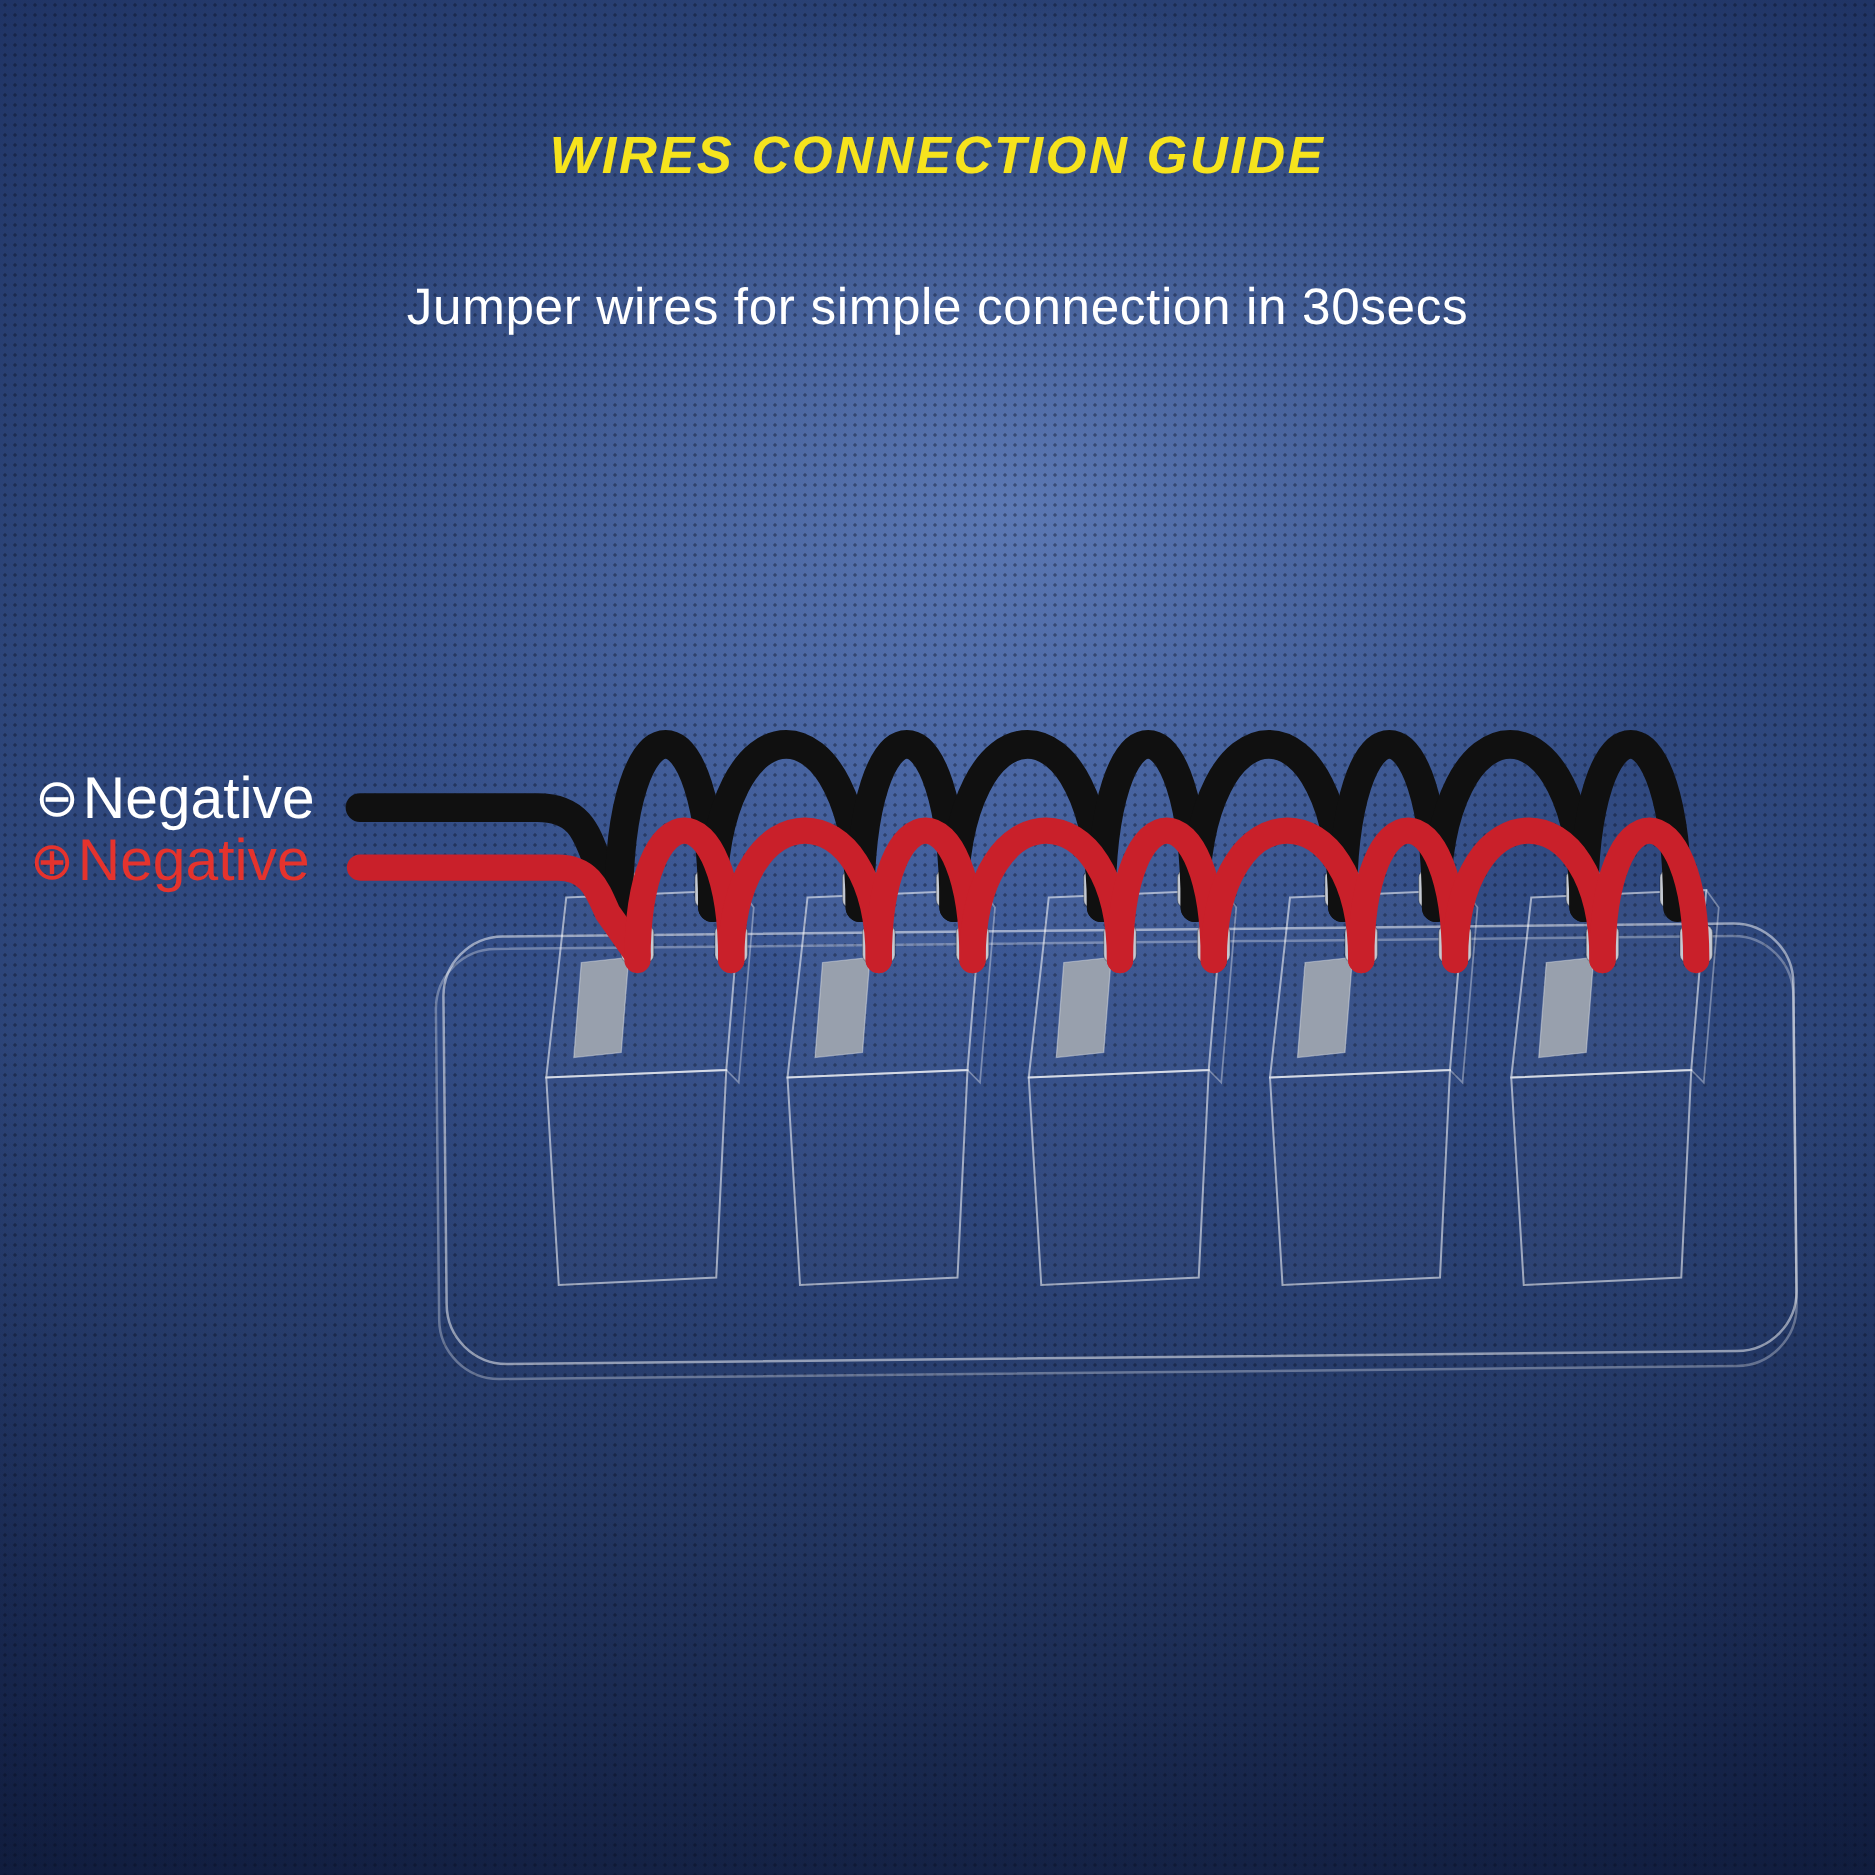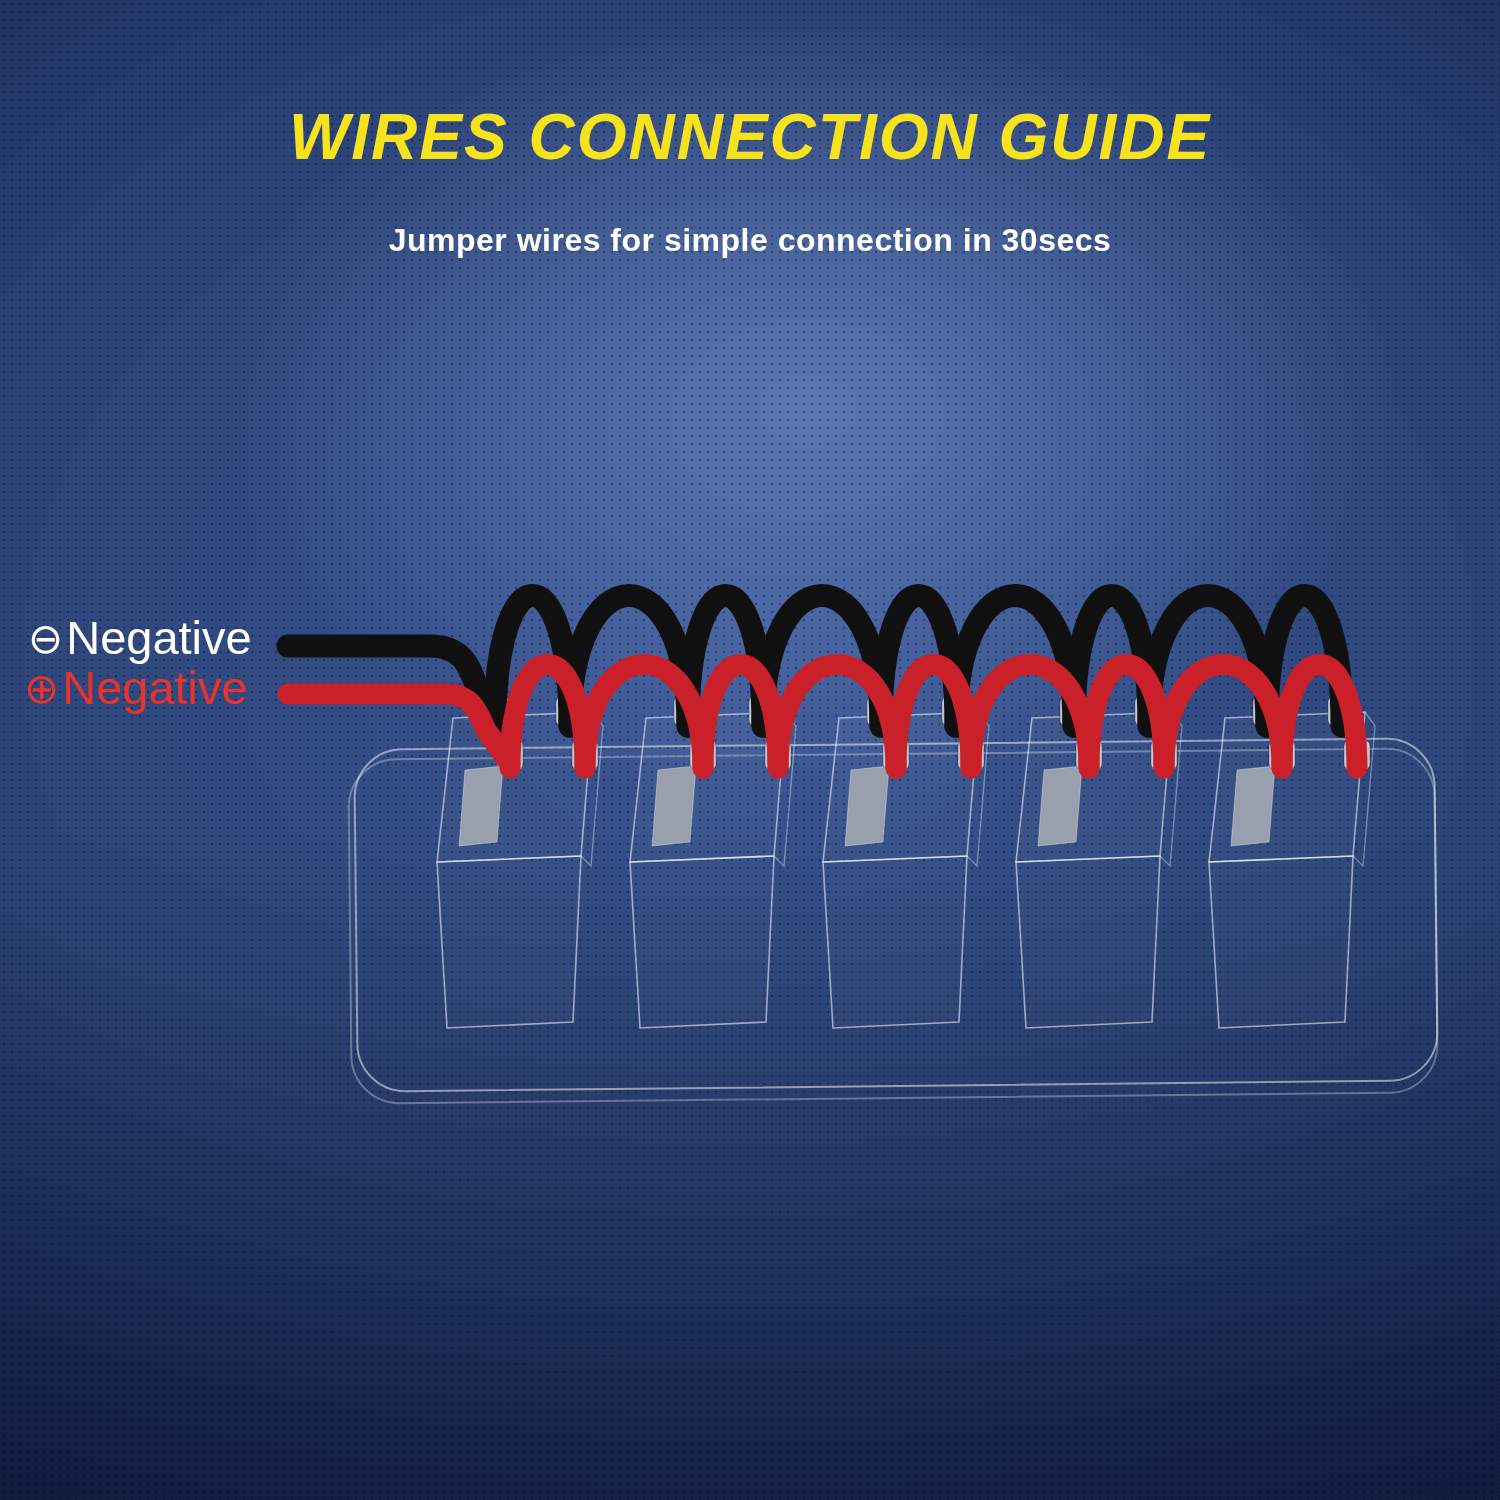--- a/index.html
+++ b/index.html
@@ -11,24 +11,24 @@
       radial-gradient(1700px 1300px at 50% 44%, #3a5694 0%, #2d4579 45%, #1d3060 72%, #0e1c40 100%);
   }
   
   .stage::before{content:"";position:absolute;inset:0;pointer-events:none;
     background-image:radial-gradient(rgba(8,12,26,0.38) 1.1px, transparent 1.6px);
     background-size:8px 8px;}
   
   .stage::after{content:"";position:absolute;inset:0;pointer-events:none;
     background:linear-gradient(180deg, rgba(0,0,0,0) 55%, rgba(5,10,28,0.45) 100%);}
   .title{position:absolute;top:100px;left:0;width:100%;text-align:center;
-    font-style:italic;font-weight:bold;font-size:64px;letter-spacing:2px;
+    font-style:italic;font-weight:bold;font-size:42px;letter-spacing:2px;
     color:var(--c-title,#F6E31D);z-index:3;}
   .subtitle{position:absolute;top:222px;left:0;width:100%;text-align:center;
-    font-size:32px;letter-spacing:0.5px;color:var(--c-subtitle,#fff);z-index:3;font-weight:bold;}
+    font-size:41px;letter-spacing:0.5px;color:var(--c-subtitle,#fff);z-index:3;}
   .legend{position:absolute;display:flex;align-items:center;z-index:4;
     font-size:47px;line-height:1;}
   .legend .sym{font-family:"DejaVu Sans", sans-serif;font-size:42px;margin-right:3px;
     position:relative;top:1px;}
   .legend.negative{left:28px;top:614px;color:var(--c-negative-label,#fff);}
   .legend.positive{left:24px;top:664px;color:var(--c-positive-label,#E5332D);}
   svg.diagram{position:absolute;inset:0;z-index:2;}
 </style>
 </head>
 <body>

